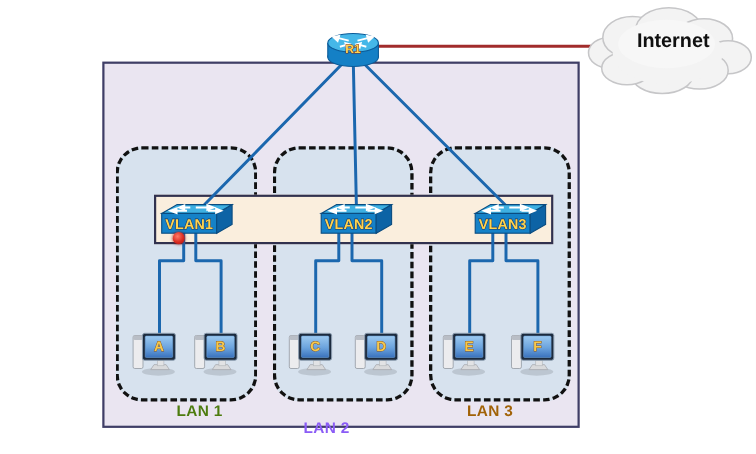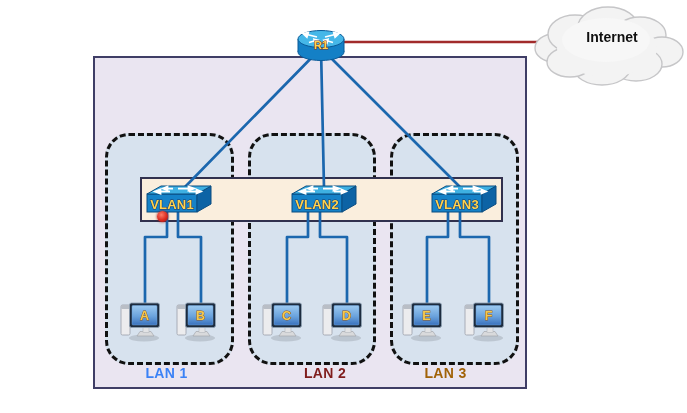--- a/index.html
+++ b/index.html
@@ -25,26 +25,26 @@
   .trunk-band{
     left:140px;top:177px;width:363px;height:45px;
     background:#faeedd;border:2px solid #31314e;z-index:3;box-sizing:border-box;
   }
   .links{left:0;top:0;z-index:4;pointer-events:none;}
   .device{z-index:5;}
   .lan-label{
     top:364px;height:18px;z-index:3;text-align:center;
     font-size:14px;font-weight:bold;line-height:18px;letter-spacing:.3px;
   }
-  .lan-label.z1{left:105px;width:123px;color:#3b82f6;}
-  .lan-label.z2{left:264px;width:122px;color:#7f1d1d;}
+  .lan-label.z1{left:120px;width:123px;color:#4d7c0f;}
+  .lan-label.z2{left:236px;width:122px;color:#8b5cf6;margin-top:16px;}
   .lan-label.z3{left:384px;width:123px;color:#a16207;}
   .cloud-text{
     left:557px;top:27px;width:110px;z-index:6;text-align:center;
-    font-size:14px;font-weight:bold;line-height:21px;color:#101010;
+    font-size:18px;font-weight:bold;line-height:21px;color:#101010;
   }
   .cloud-text div{white-space:nowrap;}
   .laser-dot{
     left:157px;top:211px;width:11px;height:11px;border-radius:50%;z-index:7;
     background:radial-gradient(circle at 40% 35%, #ff7a66 0%, #d92a1f 55%, #9c1010 100%);
     box-shadow:0 0 2px 1px rgba(150,20,20,.45);
   }
   svg text{font-family:"Liberation Sans",sans-serif;}
   .dev-label{paint-order:stroke;font-weight:bold;}
 </style>

